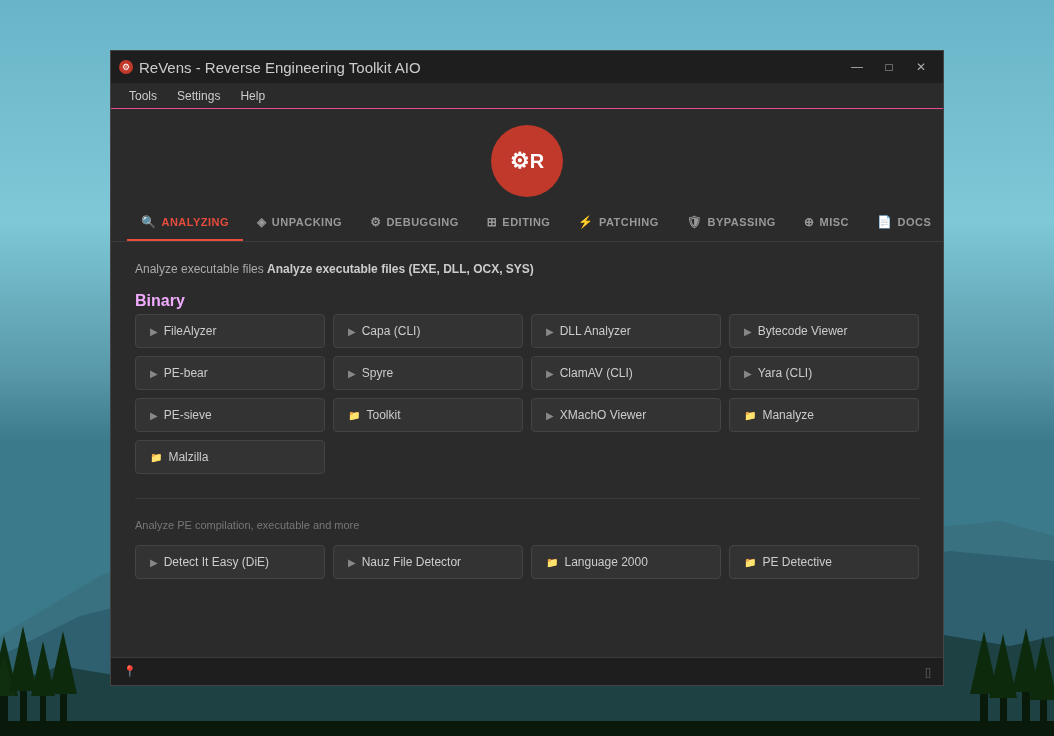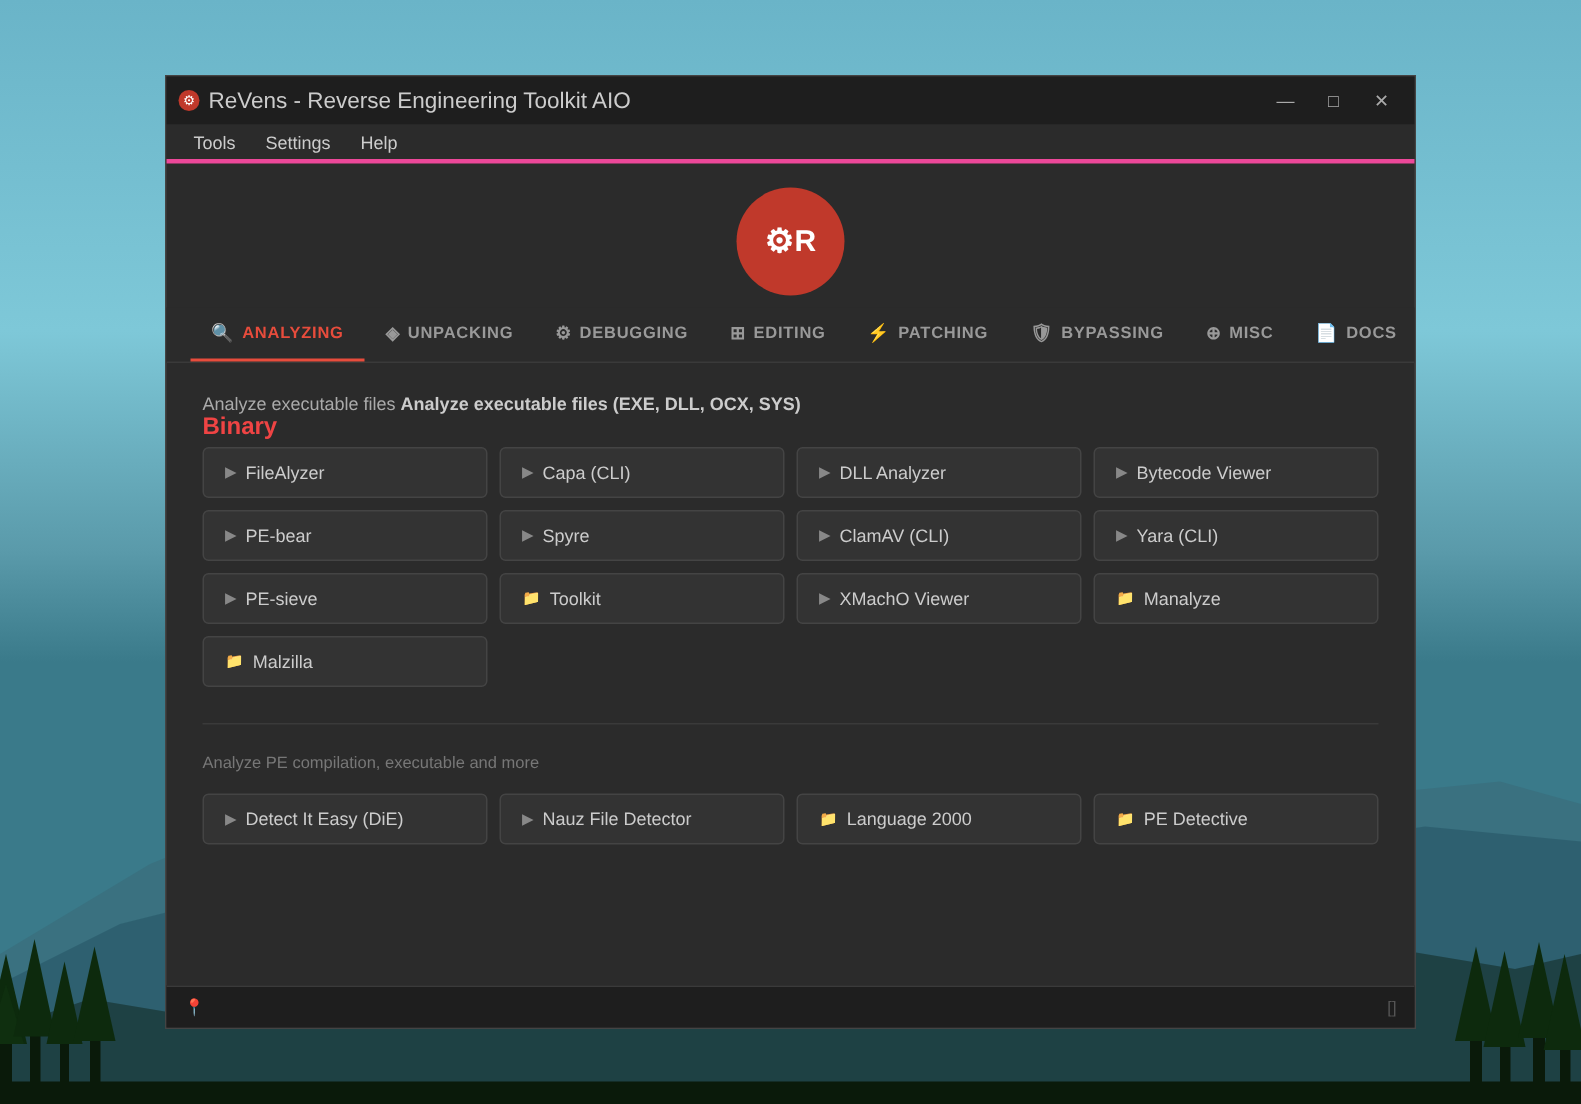--- a/index.html
+++ b/index.html
@@ -87,21 +87,21 @@
 
     
     .menubar {
       display: flex;
       background: #2b2b2b;
       height: 26px;
       align-items: center;
       padding: 0 8px;
       gap: 0;
       flex-shrink: 0;
-      border-bottom: 3px solid #ec4899;
+      border-bottom: 1px solid #ec4899;
     }
     .menu-item {
       color: #ccc;
       font-size: 12px;
       padding: 4px 10px;
       cursor: pointer;
     }
 
     
     .app-header {
@@ -173,32 +173,33 @@
       background: #2b2b2b;
     }
     .content-inner::-webkit-scrollbar-thumb {
       background: #e74c3c;
       border-radius: 3px;
     }
 
     .section-title {
       color: #aaa;
       font-size: 12px;
+      margin-bottom: 16px;
     }
     .section-title span {
       color: #ccc;
       font-weight: 600;
     }
 
     
     .section {
       margin-bottom: 24px;
     }
     .section-heading {
-      color: #ef4444;
+      color: #f0abfc;
       font-size: 16px;
       font-weight: 600;
       margin-bottom: 4px;
     }
     .section-sub {
       color: #777;
       font-size: 11px;
       margin-bottom: 14px;
     }
     .section-divider {

